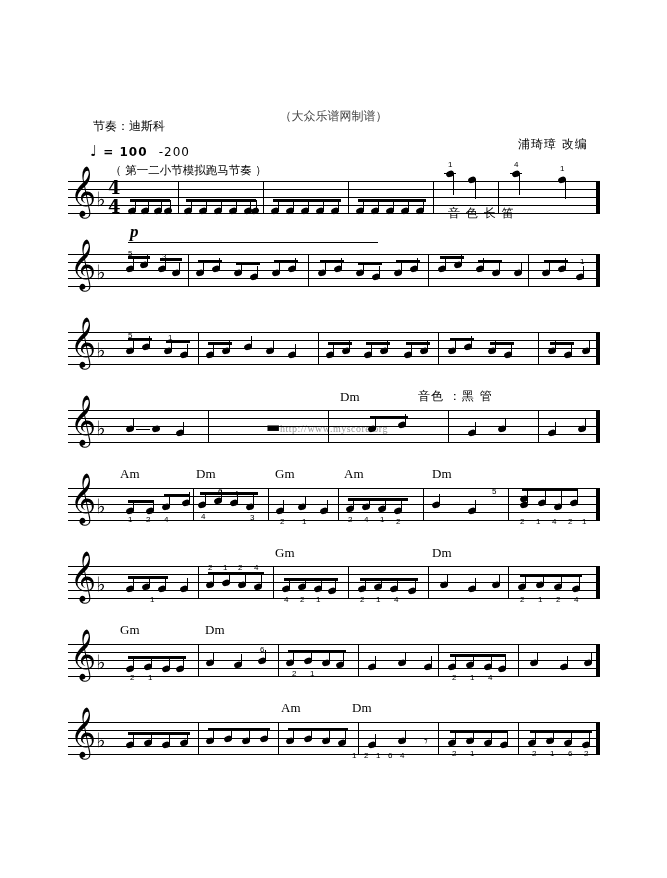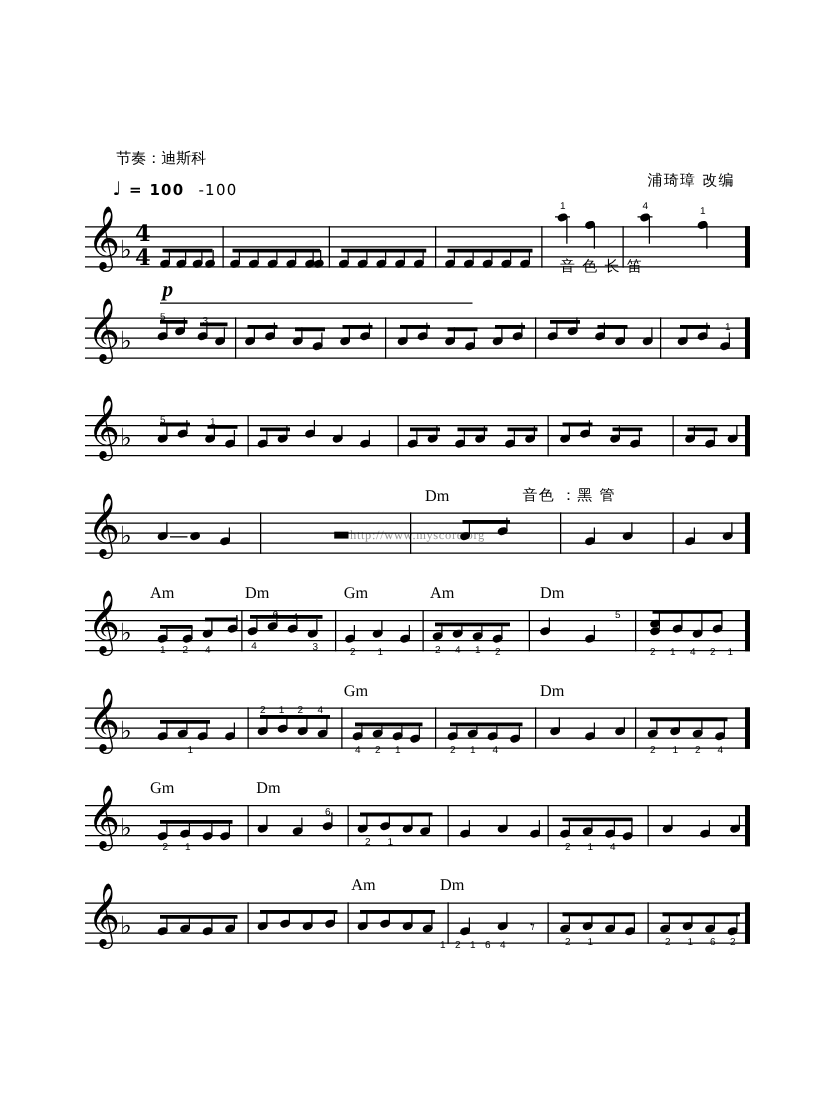--- a/index.html
+++ b/index.html
@@ -214,30 +214,32 @@
     font-family: "DejaVu Sans", sans-serif;
     font-size: 15px;
     line-height: 15px;
   }
 </style>
 </head>
 <body>
 
 <div class="sheet">
 
+  <div class="subtitle">（大众乐谱网制谱）</div>
   <div class="rhythm-label">节奏：迪斯科</div>
   <div class="arranger">浦琦璋  改编</div>
 
   <div class="tempo">
     <span class="note-glyph">♩</span>
     <span>=</span>
     <span>100</span>
-    <span class="alt">-100</span>
+    <span class="alt">-200</span>
   </div>
 
+  <div class="perf-note">（ 第一二小节模拟跑马节奏 ）</div>
 
   <div class="timbre" style="top:205px;left:448px;">音 色   长 笛</div>
   <div class="timbre" style="top:388px;left:418px;">音色 ：黑 管</div>
 
   <div class="dyn" style="top:222px;left:130px;">p</div>
   <div class="watermark" style="top:423px;left:280px;">http://www.myscore.org</div>
 
   <div class="chordlab" style="top:389px;left:340px;">Dm</div>
   <div class="chordlab" style="top:466px;left:120px;">Am</div>
   <div class="chordlab" style="top:466px;left:196px;">Dm</div>

